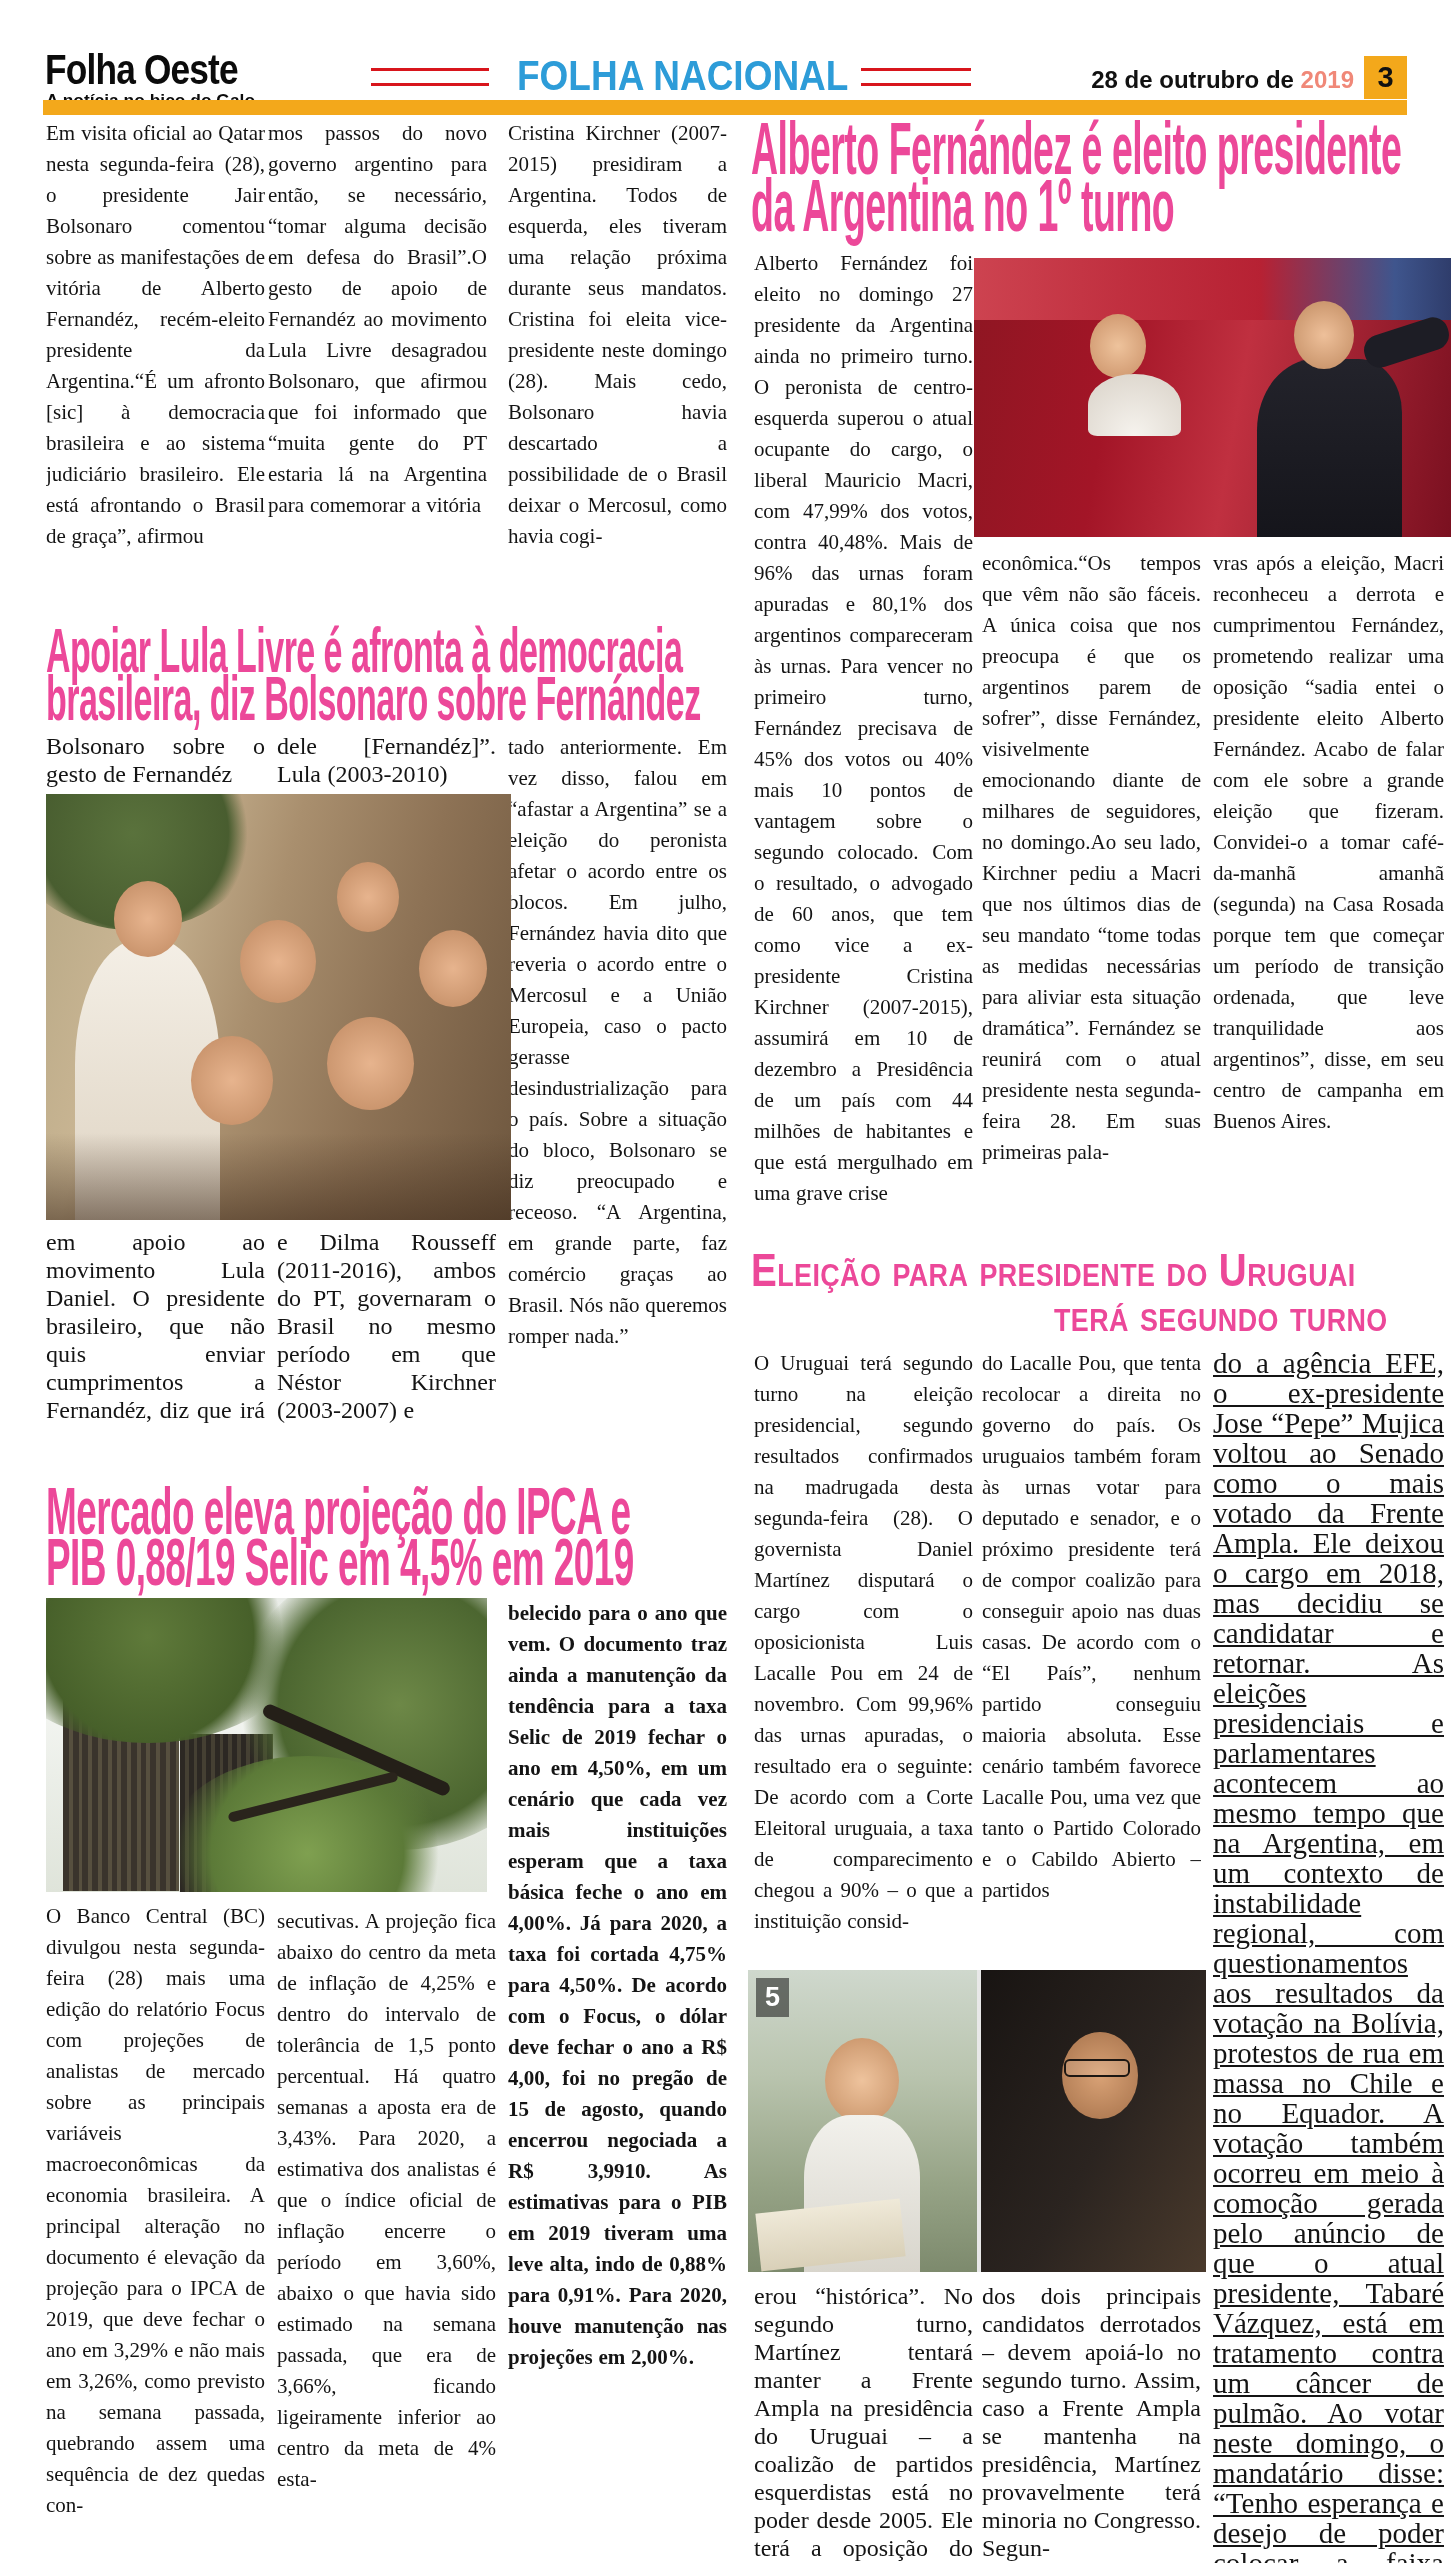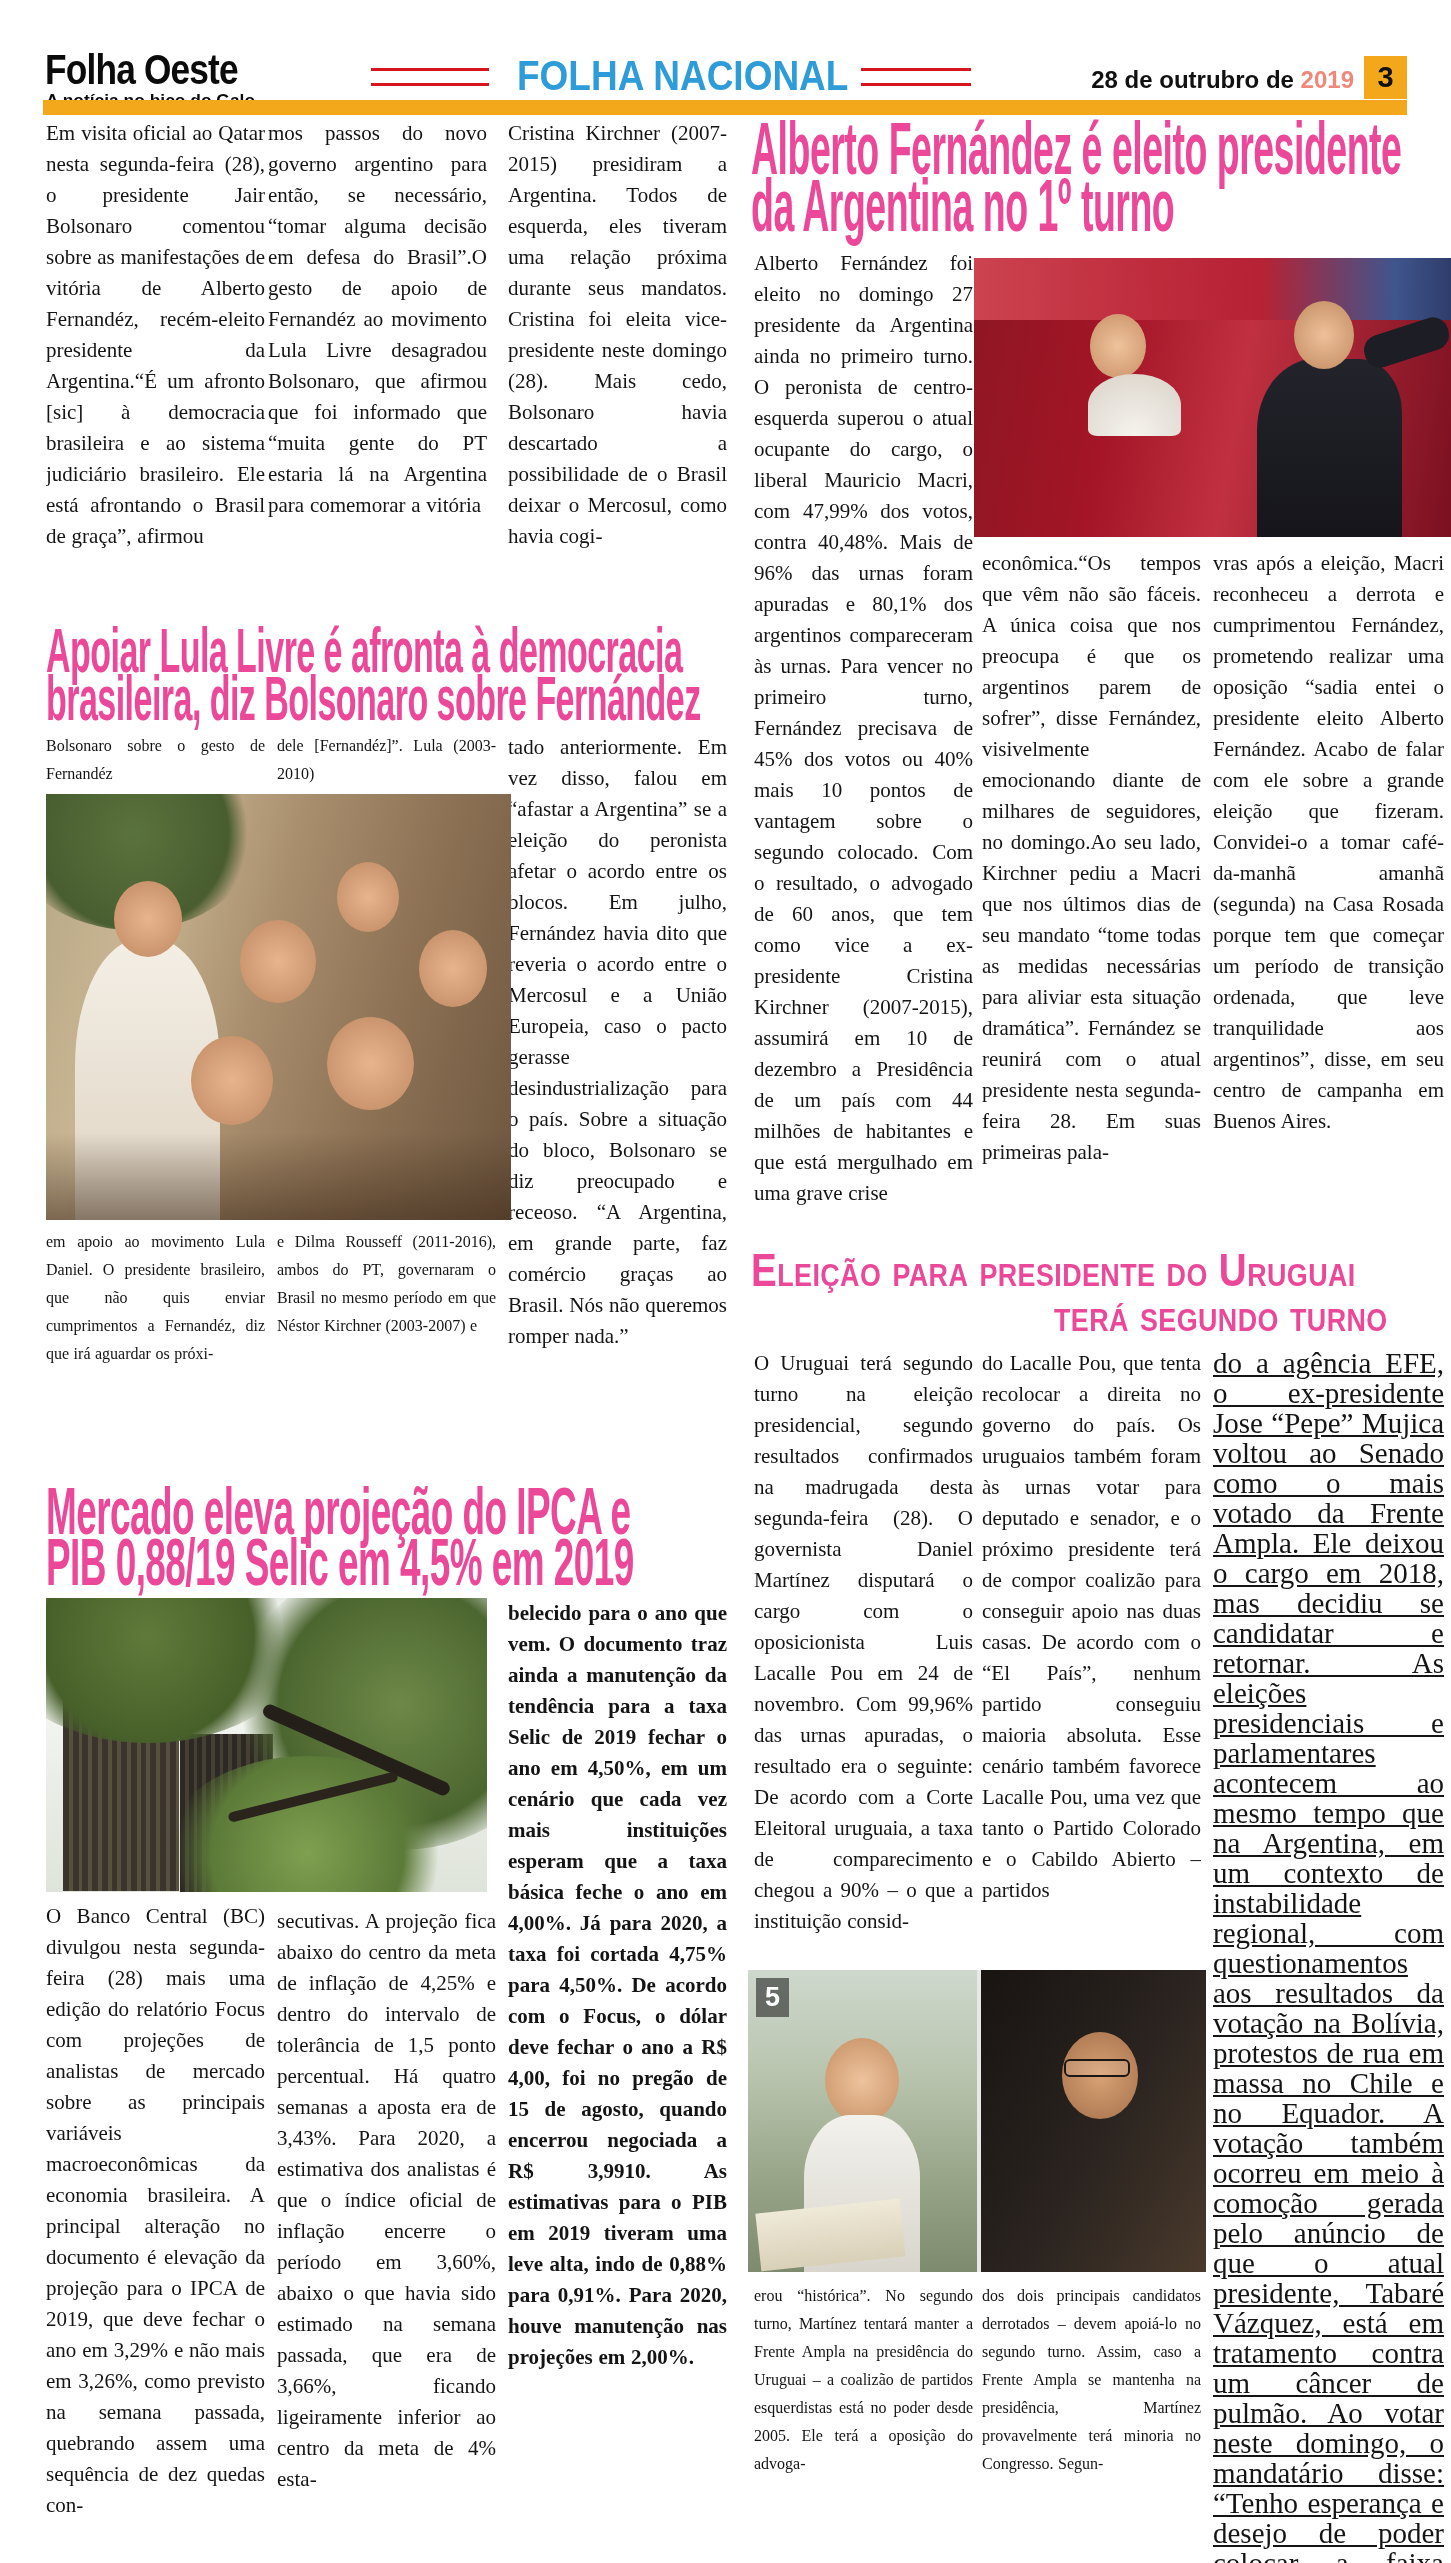--- a/index.html
+++ b/index.html
@@ -30,21 +30,21 @@
   .hl .ln{display:block;overflow:visible;white-space:nowrap;}
   .hl .ln span{display:inline-block;transform-origin:0 62%;}
   .hl-b .ln{height:48px;} .hl-b .ln span{font-size:63px;line-height:48px;transform:scaleX(.54);letter-spacing:-1px;}
   .hl-c .ln{height:51px;} .hl-c .ln span{font-size:66px;line-height:51px;transform:scaleX(.56);letter-spacing:-1px;}
   .hl-d .ln{height:57px;} .hl-d .ln span{font-size:75px;line-height:57px;transform:scaleX(.50);letter-spacing:-1px;}
   .hl-e .ln{height:45px;} .hl-e .ln span{font-size:46px;line-height:45px;transform:scaleX(.84);
         font-variant:small-caps;letter-spacing:0.5px;}
   
   .col{position:absolute;text-align:justify;font-size:21px;line-height:31px;overflow:hidden;
        word-spacing:0.5px;}
-  .col.tight{line-height:28px;font-size:16px;}
+  .col.tight{line-height:28px;font-size:24px;}
   .col.big{font-size:29px;line-height:30px;text-decoration:underline;}
   
   .qa-c1{left:46px;top:118px;width:219px;height:498px;}
   .qa-c2{left:268px;top:118px;width:219px;height:498px;}
   .qa-c3{left:508px;top:118px;width:219px;height:498px;}
   
   .hl-b{left:46px;top:626px;width:682px;}
   
   .ap-c1t{left:46px;top:732px;width:219px;height:58px;}
   .ap-c2t{left:277px;top:732px;width:219px;height:58px;}

